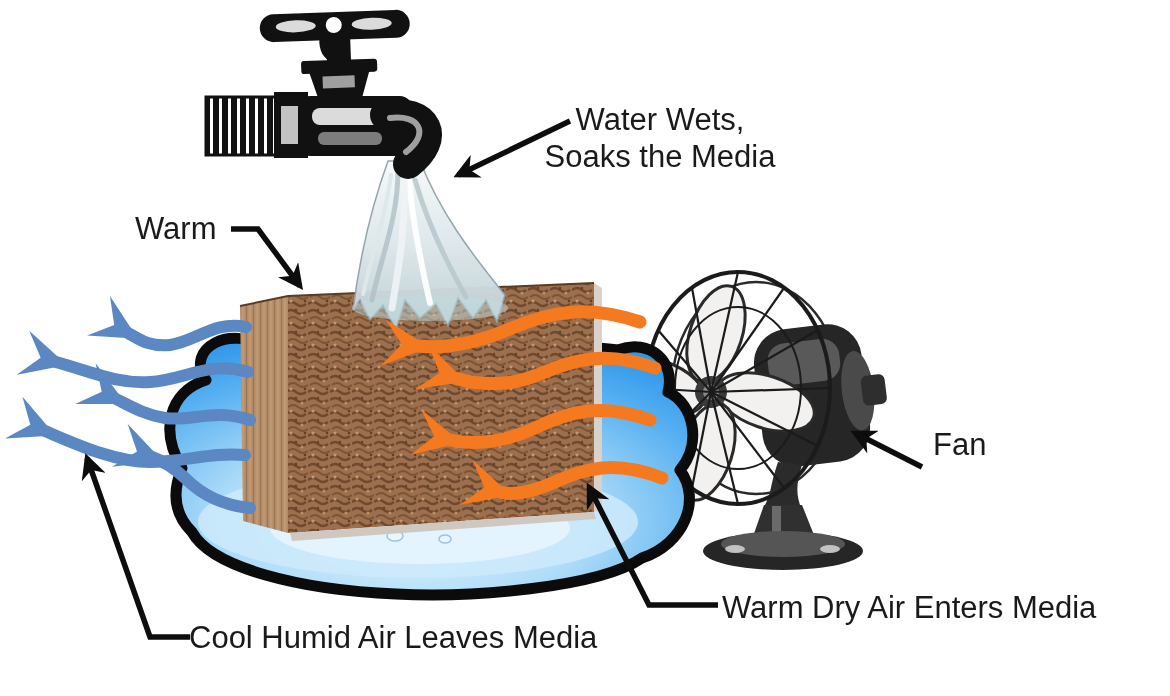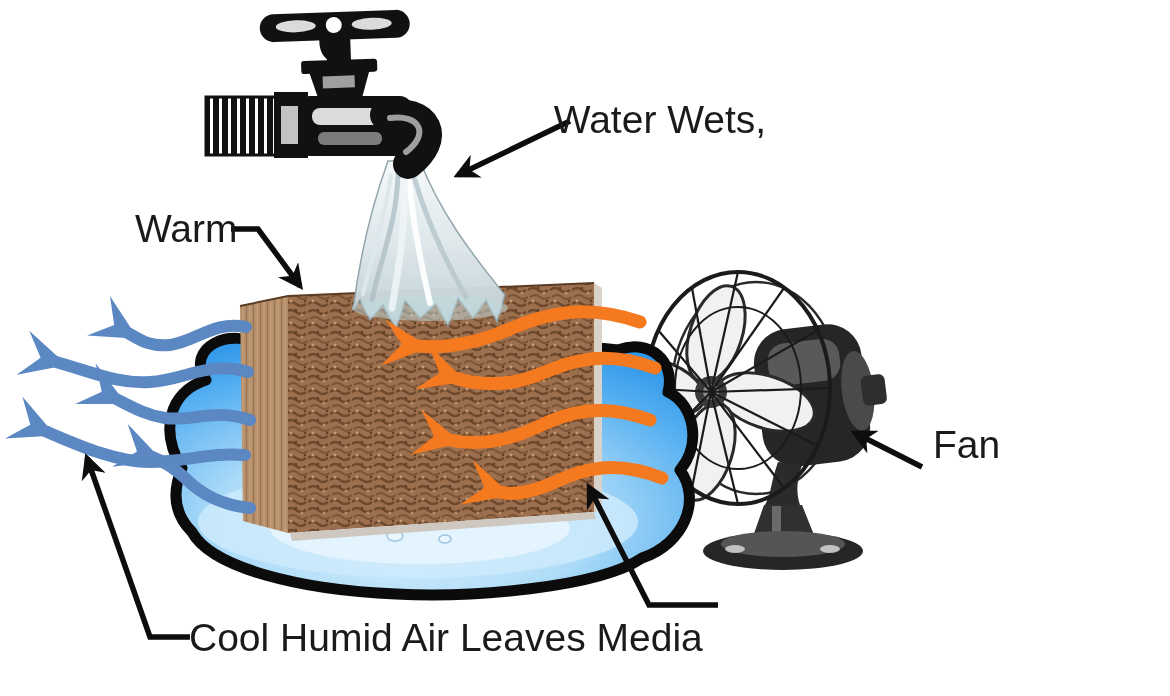--- a/index.html
+++ b/index.html
@@ -2,21 +2,21 @@
 <html style="--warm_arrow: #F4791F; --cool_arrow: #5B87C2; --pool_edge: #2F97EA; --pool_light: #E3F4FD; --media_front: #9C6F4E; --media_side: #B7906C; --ink: #111111; --label_text: #1A1A1A;"><head>
 <meta charset="utf-8">
 <style>
   html,body{margin:0;padding:0;background:#fff;}
   #stage{
     position:relative;width:1170px;height:696px;background:#fff;overflow:hidden;
     font-family:"Liberation Sans", sans-serif;
   }
   #stage svg{position:absolute;left:0;top:0;}
   .label{
-    position:absolute;color:var(--label_text,#1a1a1a);font-size:39px;line-height:37px;
+    position:absolute;color:var(--label_text,#1a1a1a);font-size:31px;line-height:37px;
     white-space:nowrap;letter-spacing:0px;
   }
   .label.center{text-align:center;white-space:normal;}
   .warm-stroke{stroke:var(--warm_arrow,#F4791F);}
   .cool-stroke{stroke:var(--cool_arrow,#5B87C2);}
   .warm-head{fill:var(--warm_arrow,#F4791F);}
   .cool-head{fill:var(--cool_arrow,#5B87C2);}
   .ink{fill:var(--ink,#111111);}
   .leader{stroke:#0d0d0d;stroke-width:5.5;fill:none;}
 </style>
@@ -185,22 +185,24 @@
     <path class="leader" d="M570,121 L458,175" marker-end="url(#mK)"></path>
     <path class="leader" d="M231,229 L258,229 L300,286" marker-end="url(#mK)"></path>
     <path class="leader" d="M922,467 L855,433" marker-end="url(#mK)"></path>
     <path class="leader" d="M718,605 L649,605 L589,487" marker-end="url(#mK)"></path>
     <path class="leader" d="M190,637 L150,637 L87,458" marker-end="url(#mK)"></path>
   </g>
 </svg>
 
   <div class="label center" style="left:534px;top:101px;width:252px;">
     <div>Water Wets,</div>
+    <div>Soaks the Media</div>
   </div>
 
   <div class="label" style="left:135px;top:210px;">Warm</div>
 
   <div class="label" style="left:933px;top:426px;">Fan</div>
 
+  <div class="label" style="left:722px;top:589px;">Warm Dry Air Enters Media</div>
 
   <div class="label" style="left:189px;top:619px;">Cool Humid Air Leaves Media</div>
 
 </div>
 
 </body></html>

